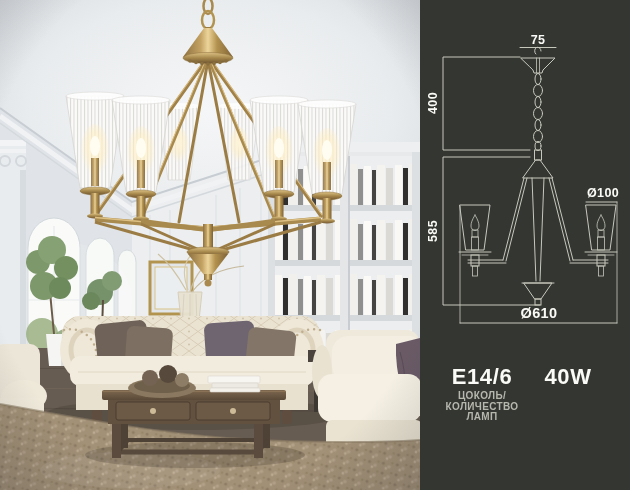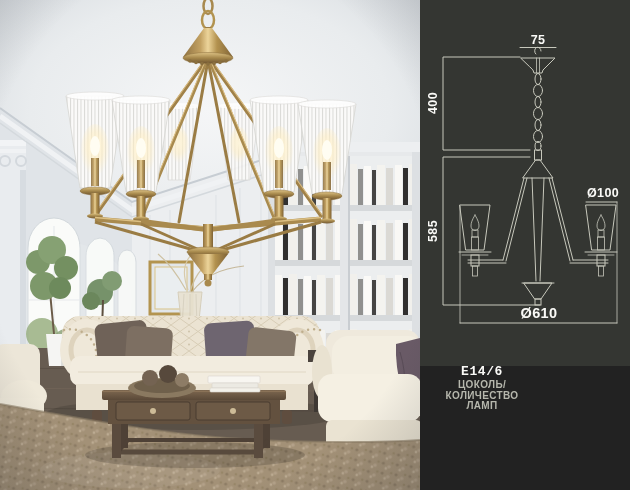--- a/index.html
+++ b/index.html
@@ -1,27 +1,27 @@
 <!DOCTYPE html>
 <html style="--panel-bg: #343632; --diagram-line: #c7c8bc; --dim-text: #fafaf7; --caption-text: #b6b7ad; --brass: #b3934f; --carpet: #a29179; --sofa: #efe8d9;"><head>
 <meta charset="utf-8">
 <style>
   html,body{margin:0;padding:0;width:630px;height:490px;overflow:hidden;background:#222;}
   .stage{display:flex;width:630px;height:490px;font-family:"Liberation Sans",sans-serif;}
   .photo{position:relative;width:420px;height:490px;overflow:hidden;background:#e8eaec;}
   .photo svg{display:block}
-  .panel{position:relative;width:210px;height:366px;background:var(--panel-bg,#343632);}
+  .panel{position:relative;width:210px;height:490px;background:var(--panel-bg,#343632);}
   .panel svg{position:absolute;top:0;left:0}
   .dstroke{stroke:var(--diagram-line,#c7c8bc);stroke-width:1;fill:none;stroke-linecap:round}
   .dthin{stroke-width:.8}
   .dim{font:700 12.5px "Liberation Sans",sans-serif;fill:var(--dim-text,#fafaf7);letter-spacing:.4px}
   .dim-lg{font-size:14.5px}
   .specs{position:absolute;top:364px;left:0;width:210px;display:flex;justify-content:center;}
   .spec{width:86px;text-align:center;}
-  .spec-value{font-weight:700;font-size:13px;color:var(--dim-text,#fafaf7);letter-spacing:.6px;font-family:Liberation Mono, monospace;}
+  .spec-value{font-weight:700;font-size:22px;color:var(--dim-text,#fafaf7);letter-spacing:.6px;}
   .spec-caption{margin-top:1px;font-size:10px;font-weight:700;line-height:10.5px;
     color:var(--caption-text,#b6b7ad);letter-spacing:.35px;text-transform:uppercase;}
 </style>
 </head>
 <body>
 
 <div class="stage">
 
   <div class="photo">
     <svg width="420" height="490" viewBox="0 0 420 490">
@@ -460,16 +460,17 @@
     <div class="specs">
       <div class="spec">
         <div class="spec-value">E14/6</div>
         <div class="spec-caption">
           <div>ЦОКОЛЬ/</div>
           <div>КОЛИЧЕСТВО</div>
           <div>ЛАМП</div>
         </div>
       </div>
       <div class="spec">
+        <div class="spec-value">40W</div>
       </div>
     </div>
   </div>
 </div>
 
 </body></html>

